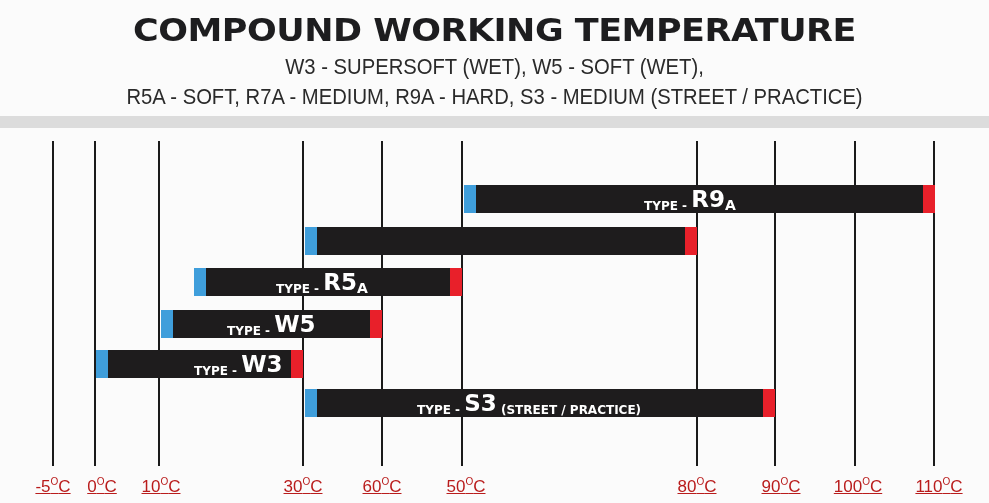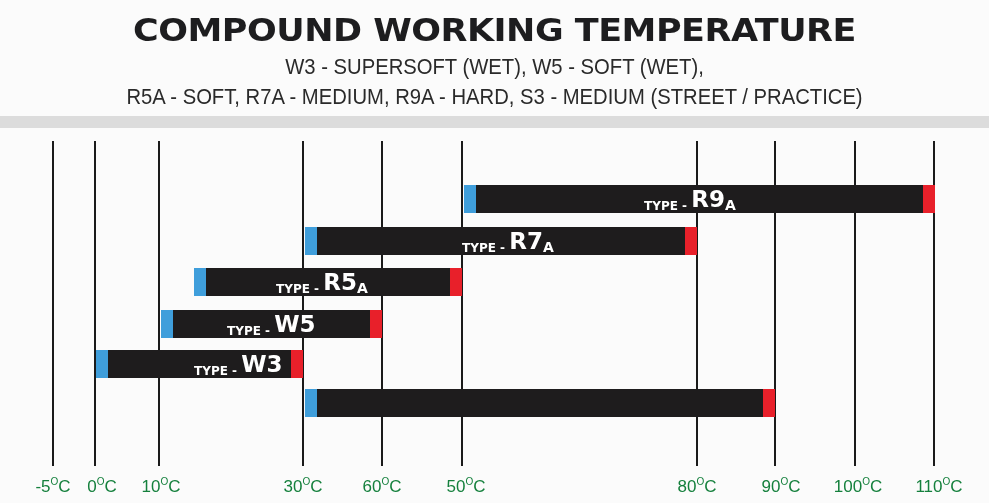--- a/index.html
+++ b/index.html
@@ -3,21 +3,21 @@
 <meta charset="utf-8">
 <style>
   html, body { margin:0; padding:0; }
   body { width:989px; height:503px; background:#fbfbfb; position:relative; overflow:hidden; font-family:"Liberation Sans", sans-serif; }
   .title { position:absolute; left:0; width:989px; top:10px; text-align:center; font-family:"DejaVu Sans", sans-serif; font-weight:bold; font-size:35px; letter-spacing:-0.5px; color:#1d1d1f; transform:scaleY(0.92); }
   .sub { position:absolute; left:0; width:989px; text-align:center; font-family:"Liberation Sans", sans-serif; font-size:22px; color:#2a2a2a; transform:scaleX(0.92); }
   .sub1 { top:54px; }
   .sub2 { top:84px; }
   .band { position:absolute; left:0; top:116px; width:989px; height:12px; background:#dcdcdc; }
   .grid { position:absolute; top:141px; height:325px; width:2px; background:#1a1a1a; }
-  .tick { position:absolute; top:476px; font-size:17px; color:#15803d; transform:translateX(-50%); white-space:nowrap; font-family:"Liberation Sans", sans-serif; }
+  .tick { position:absolute; top:476px; font-size:17px; color:#b91c1c; transform:translateX(-50%); white-space:nowrap; font-family:"Liberation Sans", sans-serif;text-decoration:underline; }
   .tick sup { font-size:10px; vertical-align:7px; }
   .bar { position:absolute; height:28px; background:#1e1c1d; }
   .bar .cold { position:absolute; left:0; top:0; width:12px; height:28px; background:#3f9edb; }
   .bar .hot { position:absolute; right:0; top:0; width:12px; height:28px; background:#e8202a; }
   .bar .lbl { position:absolute; top:0; height:32px; line-height:28px; color:#ffffff; font-family:"DejaVu Sans", sans-serif; font-weight:bold; white-space:nowrap; }
   .lbl .pre { font-size:12px; vertical-align:-3px; }
   .lbl .code { font-size:23px; }
   .lbl .suf { font-size:14px; vertical-align:-3px; }
   .lbl .note { font-size:12px; vertical-align:-3px; }
 </style>
@@ -41,40 +41,40 @@
 <div class="grid" style="left:933px"></div>
 
 <div class="bar" style="left:464px; top:185px; width:471px;">
   <div class="cold"></div>
   <div class="hot"></div>
   <div class="lbl" style="left:180px;"><span class="pre">TYPE - </span><span class="code">R9</span><span class="suf">A</span></div>
 </div>
 <div class="bar" style="left:305px; top:227px; width:392px;">
   <div class="cold"></div>
   <div class="hot"></div>
-  <div class="lbl" style="left:157px;"><span class="pre">TYPE - </span><span class="code">R7</span><span class="suf">A</span></div>
 </div>
 <div class="bar" style="left:194px; top:268px; width:268px;">
   <div class="cold"></div>
   <div class="hot"></div>
   <div class="lbl" style="left:82px;"><span class="pre">TYPE - </span><span class="code">R5</span><span class="suf">A</span></div>
 </div>
 <div class="bar" style="left:161px; top:310px; width:221px;">
   <div class="cold"></div>
   <div class="hot"></div>
   <div class="lbl" style="left:66px;"><span class="pre">TYPE - </span><span class="code">W5</span></div>
 </div>
 <div class="bar" style="left:96px; top:350px; width:207px;">
   <div class="cold"></div>
   <div class="hot"></div>
   <div class="lbl" style="left:57px;margin-left:41px;"><span class="pre">TYPE - </span><span class="code">W3</span></div>
 </div>
 <div class="bar" style="left:305px; top:389px; width:470px;">
   <div class="cold"></div>
   <div class="hot"></div>
+  <div class="lbl" style="left:112px;"><span class="pre">TYPE - </span><span class="code">S3</span><span class="note"> (STREET / PRACTICE)</span></div>
 </div>
 
 <div class="tick" style="left:53px"><span>-5</span><sup>O</sup><span>C</span></div>
 <div class="tick" style="left:102px"><span>0</span><sup>O</sup><span>C</span></div>
 <div class="tick" style="left:161px"><span>10</span><sup>O</sup><span>C</span></div>
 <div class="tick" style="left:303px"><span>30</span><sup>O</sup><span>C</span></div>
 <div class="tick" style="left:382px"><span>60</span><sup>O</sup><span>C</span></div>
 <div class="tick" style="left:466px"><span>50</span><sup>O</sup><span>C</span></div>
 <div class="tick" style="left:697px"><span>80</span><sup>O</sup><span>C</span></div>
 <div class="tick" style="left:781px"><span>90</span><sup>O</sup><span>C</span></div>

